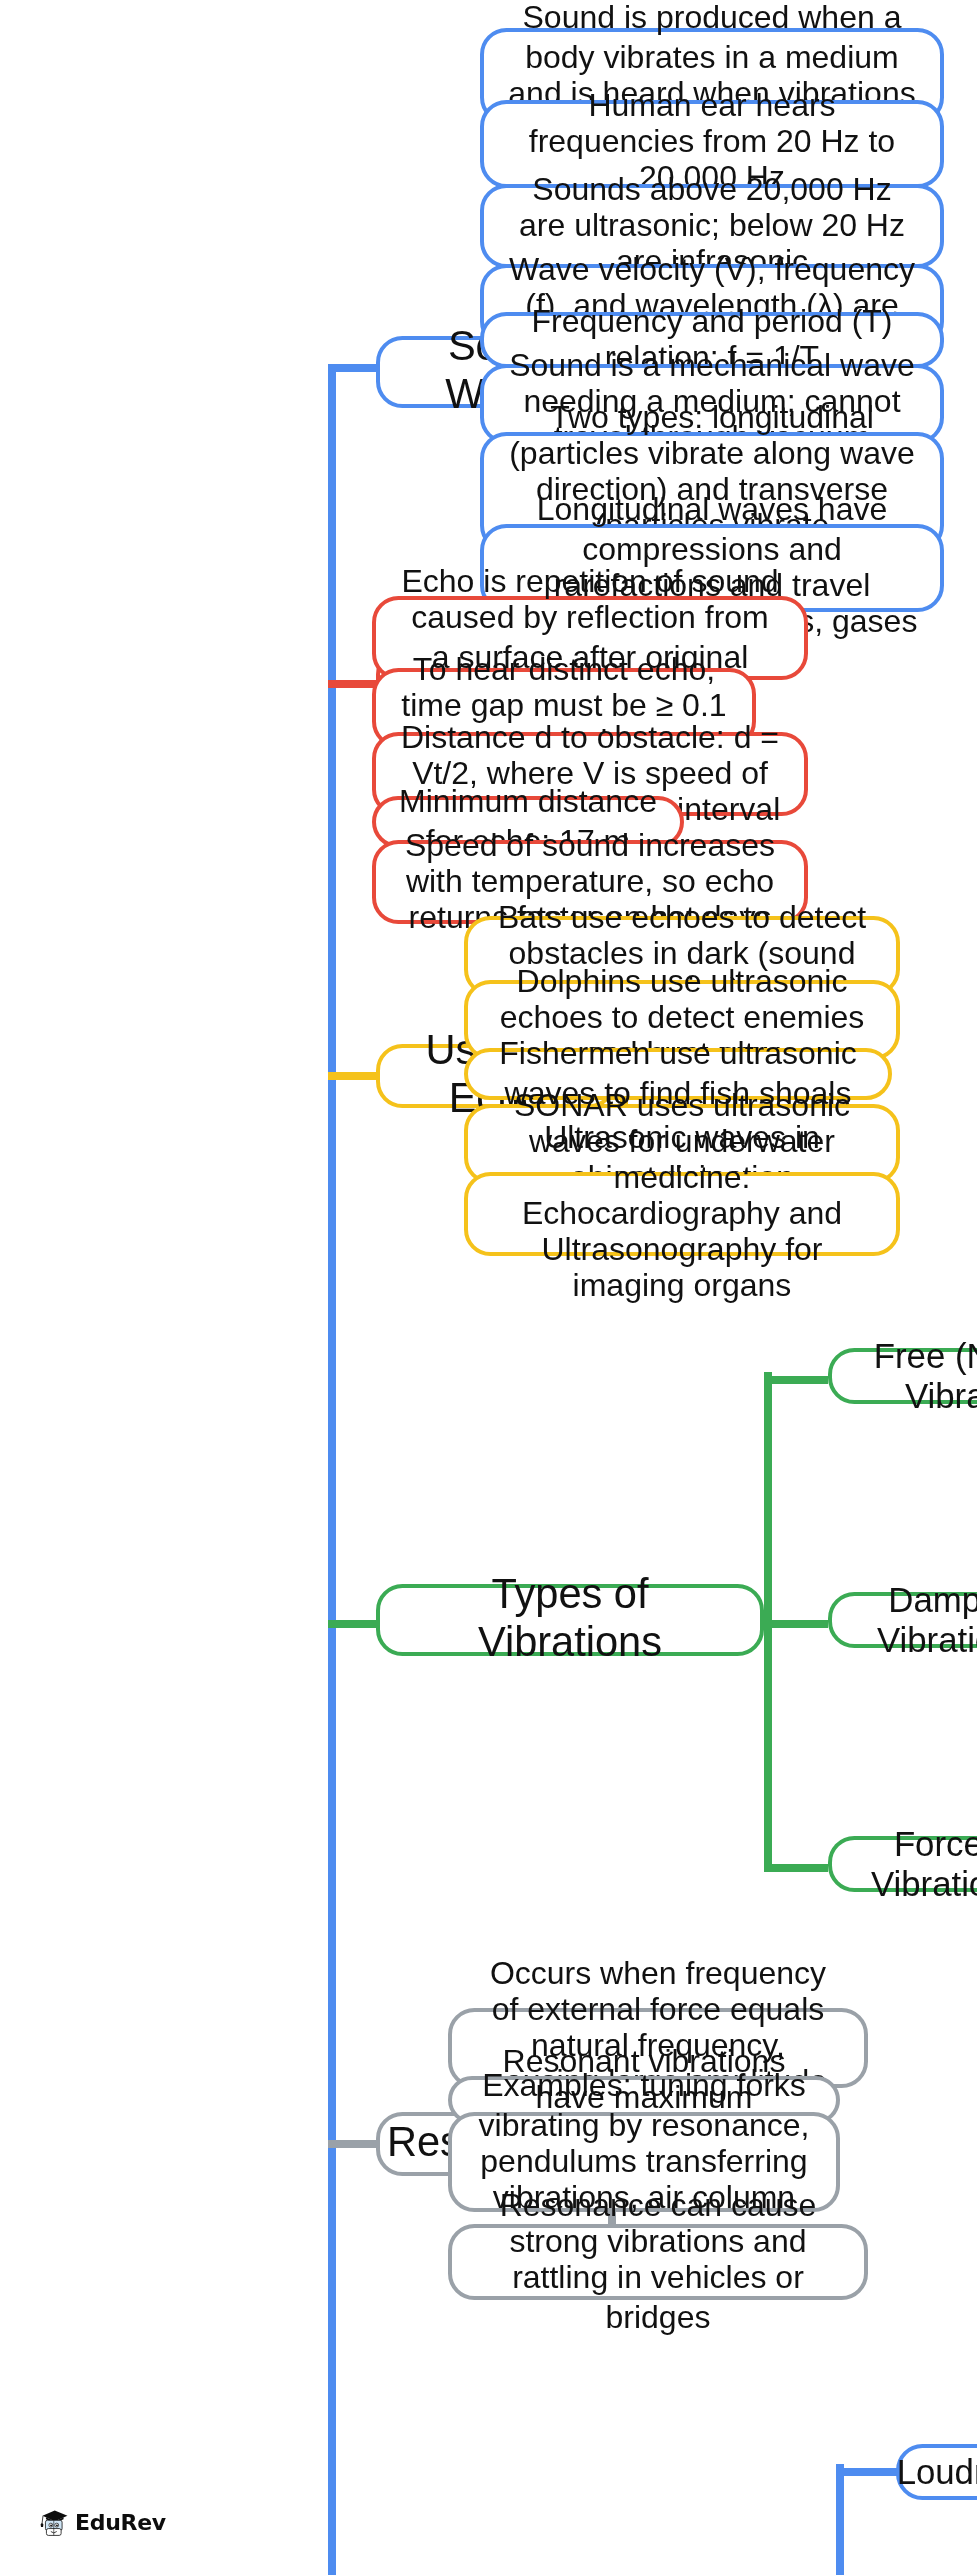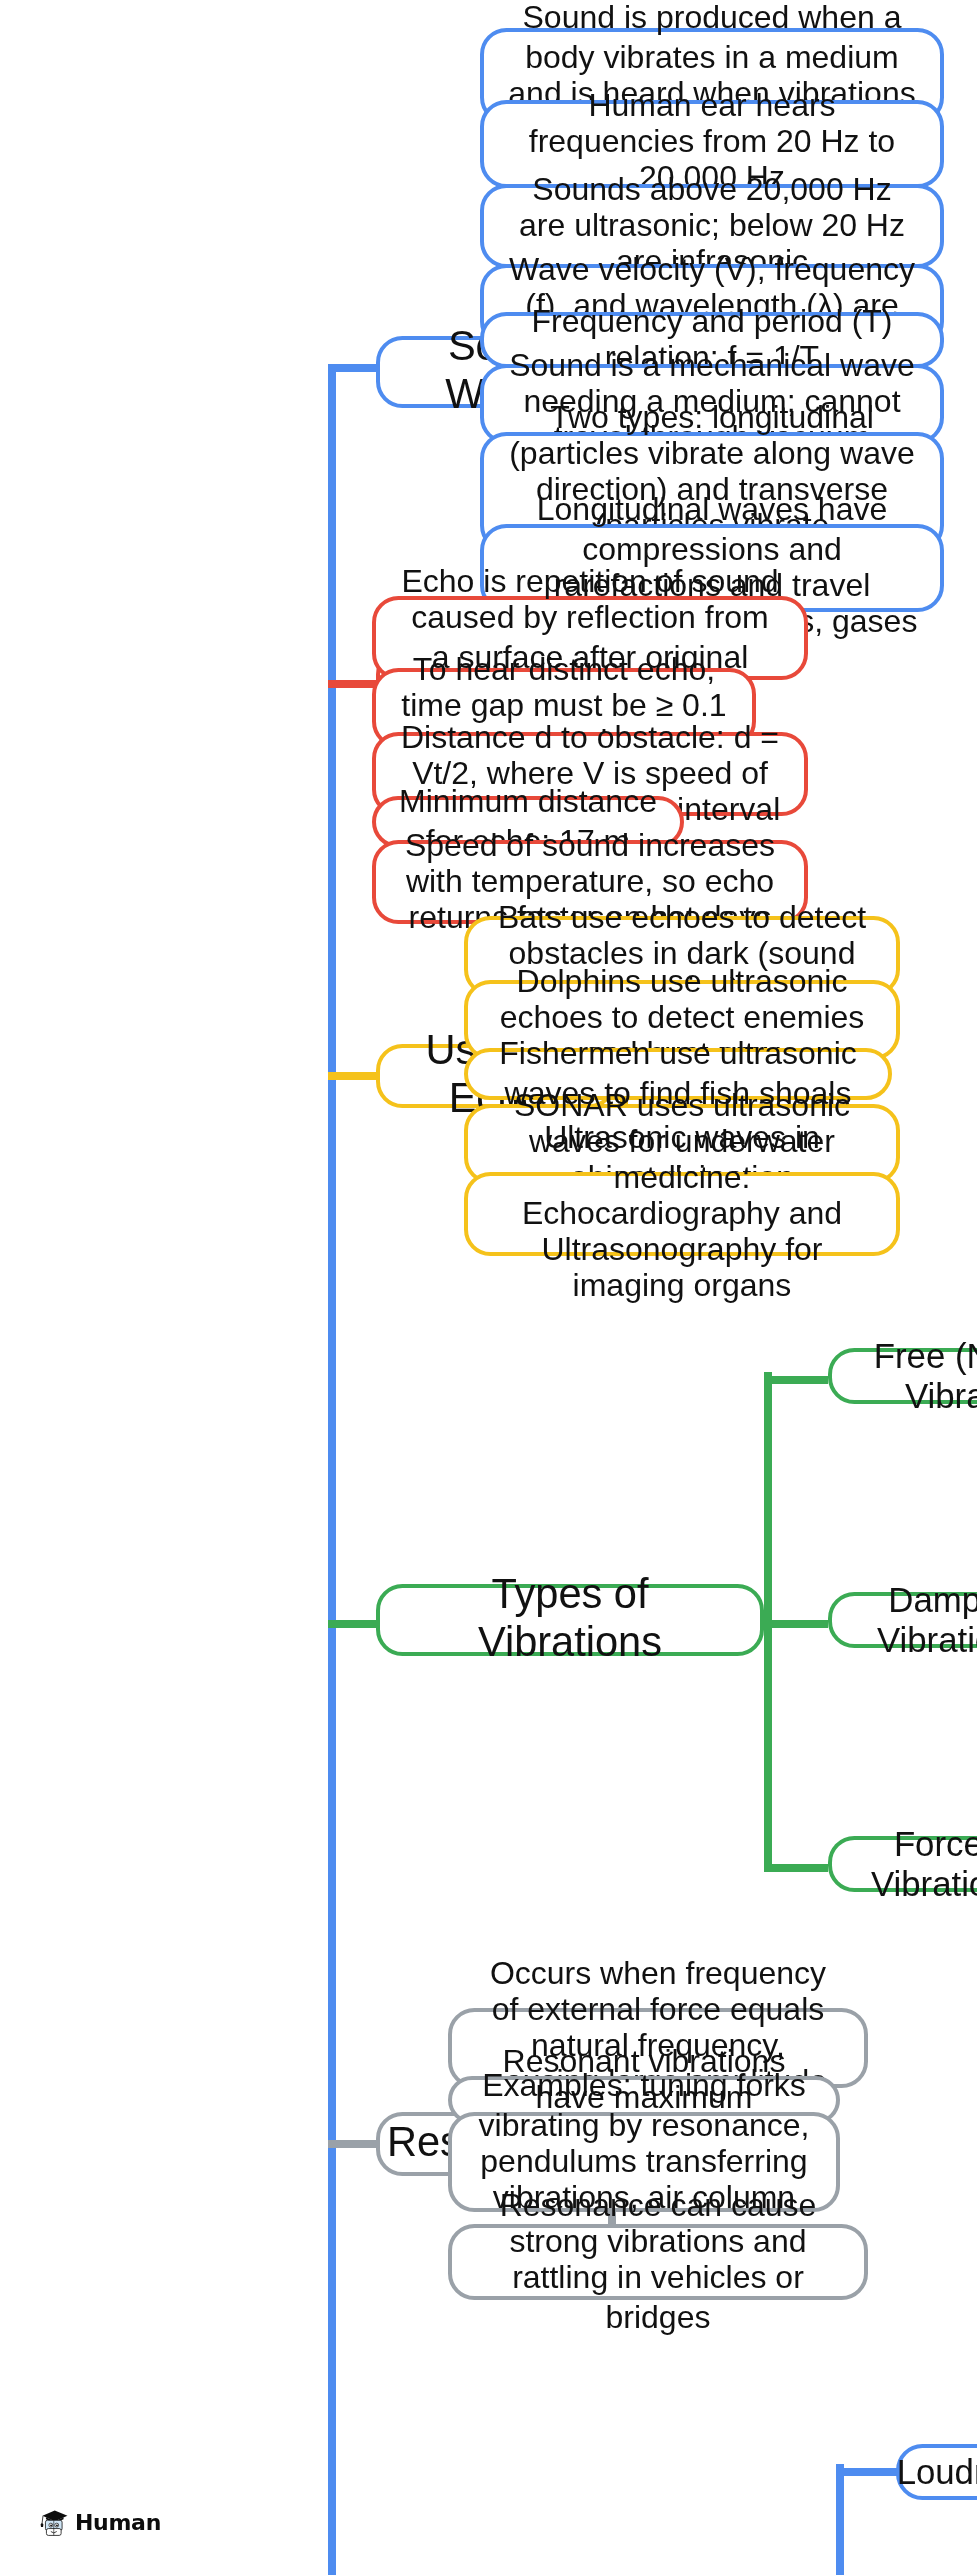--- a/index.html
+++ b/index.html
@@ -222,17 +222,17 @@
 
       <circle cx="22" cy="35" r="4" fill="#ffffff" stroke="#0d0d0d" stroke-width="1.4"></circle>
       <circle cx="34" cy="35" r="4" fill="#ffffff" stroke="#0d0d0d" stroke-width="1.4"></circle>
       <circle cx="22.5" cy="35.5" r="1.9" fill="#0d0d0d"></circle>
       <circle cx="34.5" cy="35.5" r="1.9" fill="#0d0d0d"></circle>
 
       <path d="M22 48 q6 6 12 0" stroke="#0d0d0d" stroke-width="1.6" fill="none"></path>
 
       <path d="M28 25 L28 56" stroke="#0d0d0d" stroke-width="1.2" fill="none"></path>
     </svg>
-    <span class="logo-text">Human</span>
+    <span class="logo-text">EduRev</span>
   </div>
 
 </div>
 
 
 </body></html>

